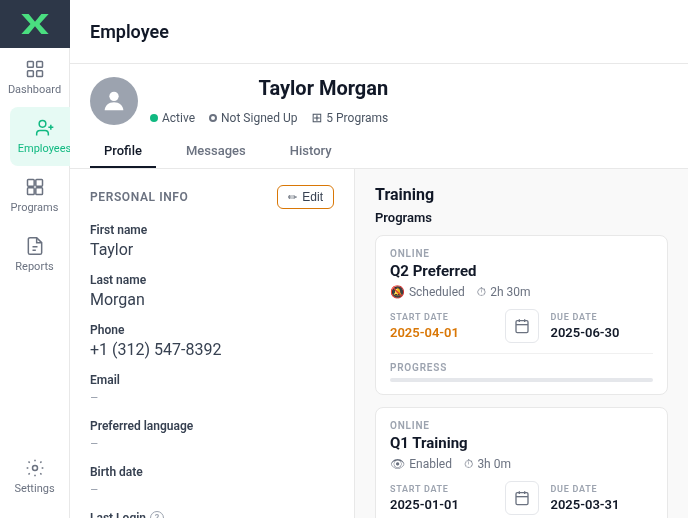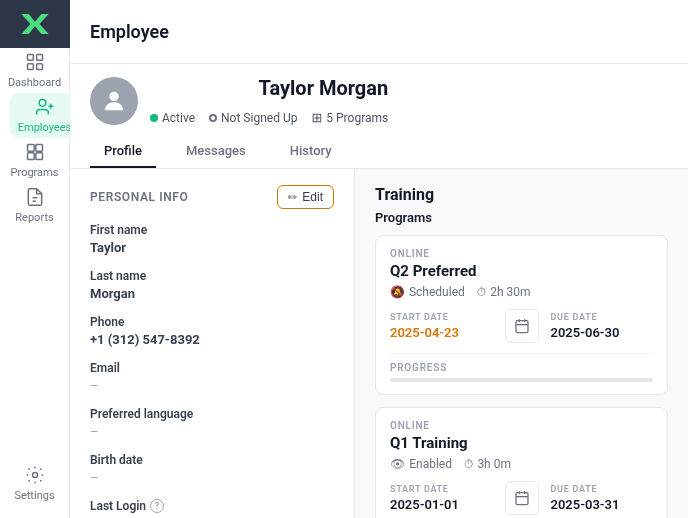--- a/index.html
+++ b/index.html
@@ -23,21 +23,21 @@
       align-items: center;
       justify-content: center;
       background: #2d3748;
     }
     .sidebar-logo svg { width: 28px; height: 20px; }
     .sidebar-item {
       width: 100%;
       display: flex;
       flex-direction: column;
       align-items: center;
-      padding: 4px 4px;
+      padding: 11px 4px;
       cursor: pointer;
       color: #6b7280;
       font-size: 11px;
       gap: 4px;
     }
     .sidebar-item.active {
       color: #10b981;
     }
     .sidebar-item svg { width: 20px; height: 20px; }
     .sidebar-item-label { text-align: center; }
@@ -169,21 +169,21 @@
       border-radius: 6px;
       padding: 4px 10px;
       font-size: 12px;
       font-weight: 500;
       color: #374151;
       cursor: pointer;
       background: #fff;
     }
     .field-group { margin-bottom: 14px; }
     .field-label { font-size: 12px; font-weight: 600; color: #374151; margin-bottom: 3px; }
-    .field-value { font-size: 13px; color: #374151; font-weight: bold; }
+    .field-value { font-size: 16px; color: #374151; }
     .field-empty { font-size: 13px; color: #9ca3af; }
 
     
     .right-panel {
       flex: 1;
       background: #f9f9f9;
       overflow-y: auto;
       padding: 16px 20px;
     }
     .section-title { font-size: 16px; font-weight: 700; color: #111827; margin-bottom: 6px; }
@@ -413,21 +413,21 @@
             <span>Scheduled</span>
           </span>
           <span class="card-meta-item">
             <span style="font-size:12px;">⏱</span>
             <span>2h 30m</span>
           </span>
         </div>
         <div class="card-dates">
           <div class="date-block">
             <div class="date-label">START DATE</div>
-            <div class="date-value overdue">2025-04-23</div>
+            <div class="date-value overdue">2025-04-01</div>
           </div>
           <div class="calendar-icon">
             <svg width="16" height="16" viewBox="0 0 24 24" fill="none" stroke="#6b7280" stroke-width="2">
               <rect x="3" y="4" width="18" height="18" rx="2"></rect>
               <line x1="16" y1="2" x2="16" y2="6"></line>
               <line x1="8" y1="2" x2="8" y2="6"></line>
               <line x1="3" y1="10" x2="21" y2="10"></line>
             </svg>
           </div>
           <div class="date-block">

